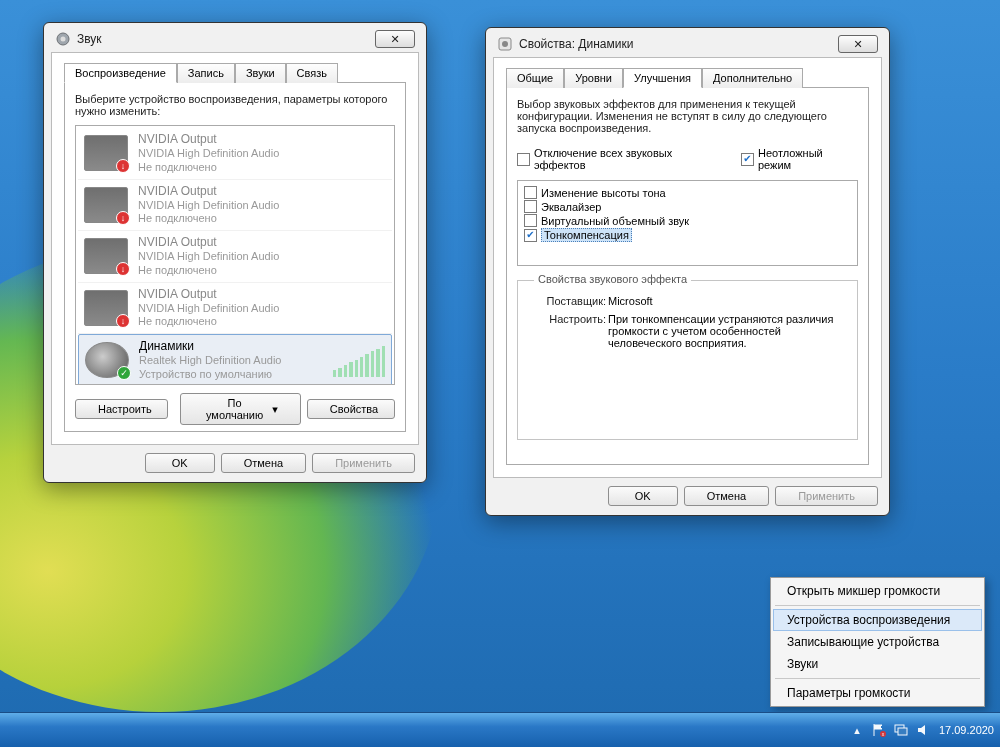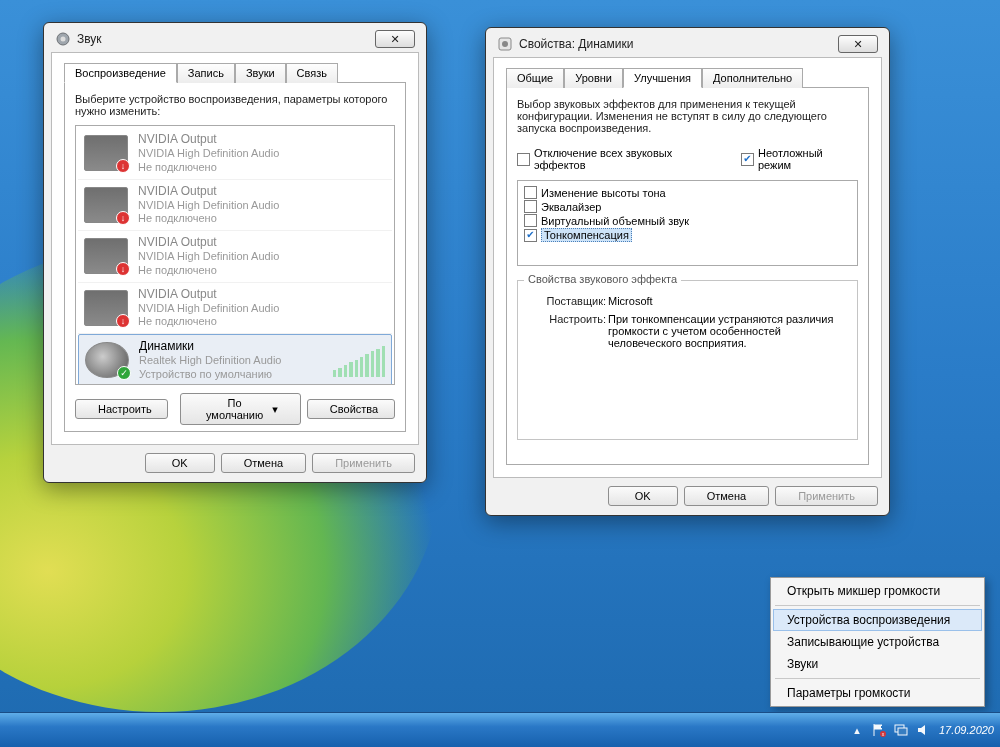--- a/index.html
+++ b/index.html
@@ -31,34 +31,34 @@
 .dev-sub { font-size:11px; color:#999; }
 .level-bars { margin-left:auto; width:52px; height:34px; display:flex; align-items:flex-end; gap:2px; }
 .level-bars span { flex:1; background:#a0dfb3; }
 .btn { border:1px solid #8e8e8e; background:linear-gradient(#fbfbfb,#e5e5e5); font-size:11px; padding:3px 22px; border-radius:3px; cursor:pointer; min-width:70px; }
 .btn.disabled { color:#9a9a9a; cursor:default; }
 .btn.split { display:flex; align-items:center; gap:6px; min-width:120px; justify-content:center; }
 .btn-row { display:flex; gap:6px; margin-top:8px; align-items:center; }
 .btn-row .spacer { flex:1; }
 .dialog-btns { display:flex; justify-content:flex-end; gap:6px; padding:8px 4px 2px; }
 .group { border:1px solid #c4c4c4; padding:8px; margin-bottom:8px; position:relative; }
-.group legend, .group-title { position:absolute; top:-8px; left:6px; background:#fff; padding:0 4px; font-size:11px; color:#555; }
+.group legend, .group-title { position:absolute; top:-8px; left:16px; background:#fff; padding:0 4px; font-size:11px; color:#555; }
 .cb-row { display:flex; align-items:center; gap:4px; font-size:11px; margin:1px 0; }
 .cb { width:13px; height:13px; border:1px solid #7a7a7a; background:#fff; display:inline-flex; align-items:center; justify-content:center; font-size:10px; color:#1e6fc8; line-height:1; cursor:pointer; }
 .enh-list { border:1px solid #aaa; height:86px; overflow-y:auto; padding:4px 6px; }
 .prop-table { font-size:11px; display:grid; grid-template-columns:80px 1fr; gap:6px 2px; margin-top:6px; }
 .prop-k { text-align:right; color:#222; }
 .context-menu { position:absolute; background:#f5f5f5; border:1px solid #9a9a9a; box-shadow:3px 3px 8px rgba(0,0,0,.3); font-size:12px; padding:2px; min-width:215px; }
 .ctx-item { padding:4px 14px; cursor:pointer; }
 .ctx-item.sel { background:#dbe9f9; border:1px solid #9ac0ea; padding:3px 13px; }
 .ctx-sep { height:1px; background:#c8c8c8; margin:3px 2px; }
 .taskbar { position:absolute; left:0; right:0; bottom:0; height:35px; background:linear-gradient(180deg,#5faee9 0%,#2a78c6 40%,#1660ad 100%); border-top:1px solid #1a4d86; display:flex; align-items:center; justify-content:flex-end; padding-right:6px; gap:8px; color:#fff; font-size:11px; }
 .tray { display:flex; align-items:center; gap:6px; }
 .tray-icon { width:16px; height:16px; display:flex; align-items:center; justify-content:center; opacity:.95; cursor:pointer; }
-.clock { text-align:left; line-height:1.15;font-style:italic; }
+.clock { text-align:left; line-height:1.15; }
 .device-list::-webkit-scrollbar, .enh-list::-webkit-scrollbar { width:17px; }
 .device-list::-webkit-scrollbar-thumb, .enh-list::-webkit-scrollbar-thumb { background:#c7c7c7; border:1px solid #a5a5a5; }
 </style>
 </head>
 <body>
 
 <div class="desktop-curve"></div>
 
 <div class="window" style="left:43px; top:22px; width:384px;">
   <div class="titlebar">

